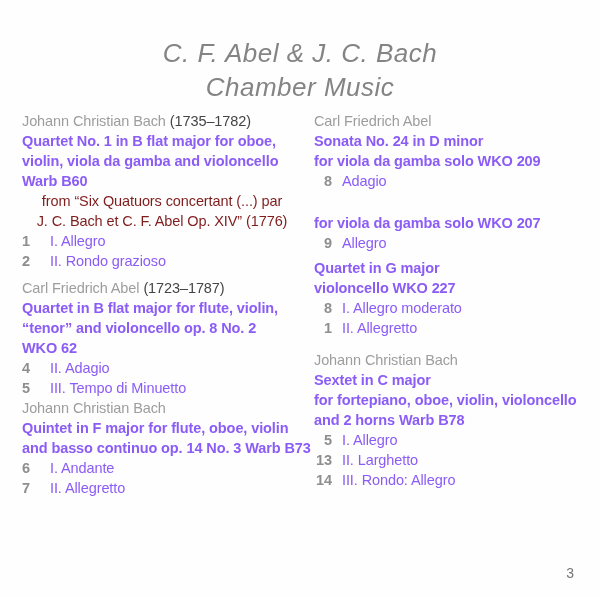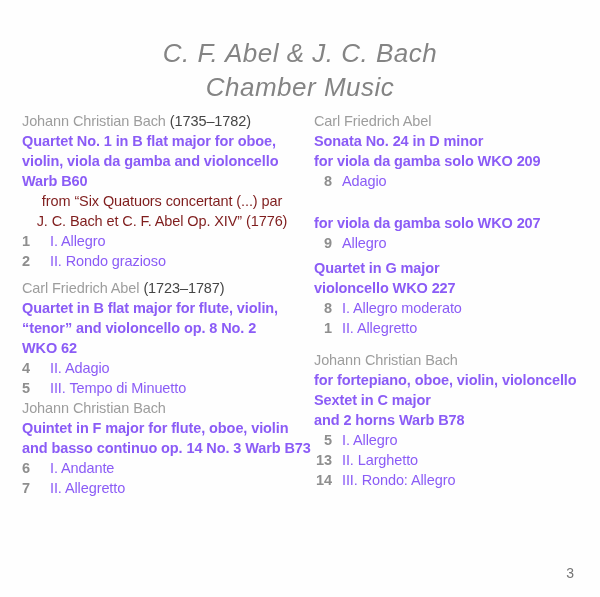--- a/index.html
+++ b/index.html
@@ -162,22 +162,22 @@
       </div>
       <div class="track">
         <span class="track-no">1</span><span class="track-title">II. Allegretto</span>
       </div>
     </div>
 
     <div class="sec sec-3">
       <div class="line">
         <span class="composer">Johann Christian Bach</span>
       </div>
+      <div class="line work-line">Sextet in C major</div>
       <div class="line work-line">for fortepiano, oboe, violin, violoncello</div>
-      <div class="line work-line">Sextet in C major</div>
       <div class="line work-line">and 2 horns Warb B78</div>
       <div class="track">
         <span class="track-no">5</span><span class="track-title">I. Allegro</span>
       </div>
       <div class="track">
         <span class="track-no">13</span><span class="track-title">II. Larghetto</span>
       </div>
       <div class="track">
         <span class="track-no">14</span><span class="track-title">III. Rondo: Allegro</span>
       </div>

